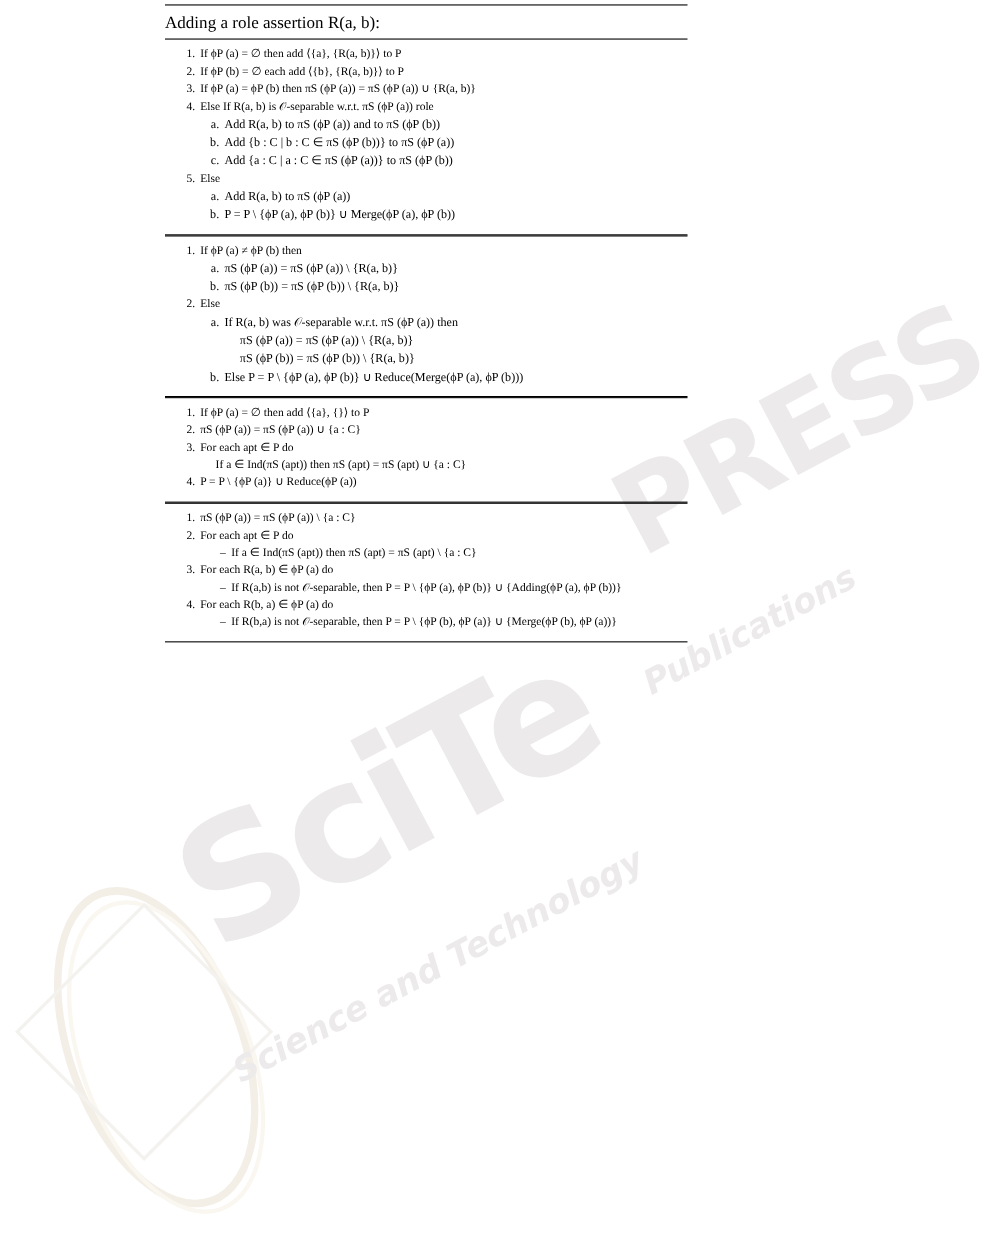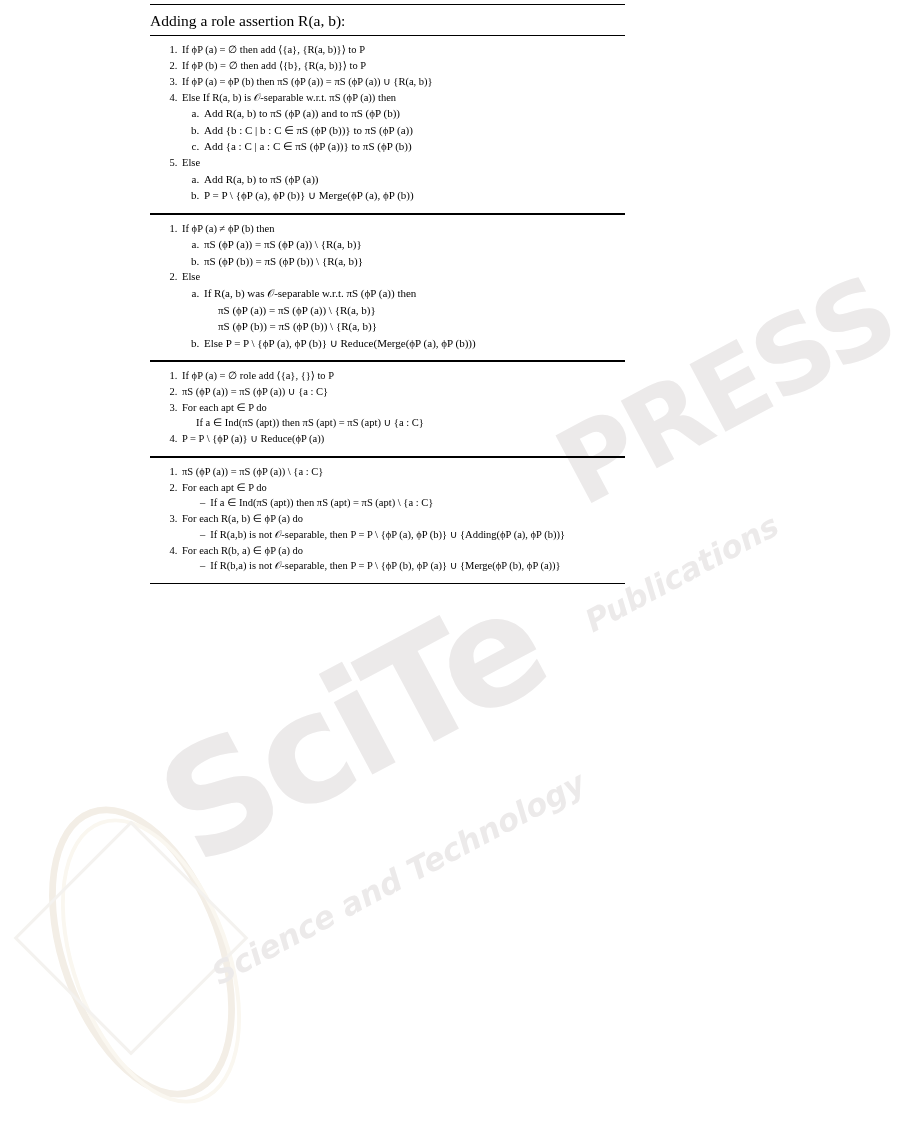--- a/index.html
+++ b/index.html
@@ -175,24 +175,24 @@
 <div id="page">
   <div class="content">
 
     <hr class="hr">
     <div class="block">
       <div class="block-title">Adding a role assertion R(a, b):</div>
       <hr class="hr">
       <div class="block-body">
         <ol class="lvl1">
           <li><span>If ϕP (a) = ∅ then add ⟨{a}, {R(a, b)}⟩ to P</span></li>
-          <li><span>If ϕP (b) = ∅ then add ⟨{b}, {R(a, b)}⟩ to P</span></li>
+          <li><span>If ϕP (b) = ∅ each add ⟨{b}, {R(a, b)}⟩ to P</span></li>
           <li><span>If ϕP (a) = ϕP (b) then πS (ϕP (a)) = πS (ϕP (a)) ∪ {R(a, b)}</span></li>
           <li>
-            <span>Else If R(a, b) is 𝒪-separable w.r.t. πS (ϕP (a)) then</span>
+            <span>Else If R(a, b) is 𝒪-separable w.r.t. πS (ϕP (a)) role</span>
             <ol class="lvl2">
               <li><span>Add R(a, b) to πS (ϕP (a)) and to πS (ϕP (b))</span></li>
               <li><span>Add {b : C | b : C ∈ πS (ϕP (b))} to πS (ϕP (a))</span></li>
               <li><span>Add {a : C | a : C ∈ πS (ϕP (a))} to πS (ϕP (b))</span></li>
             </ol>
           </li>
           <li>
             <span>Else</span>
             <ol class="lvl2">
               <li><span>Add R(a, b) to πS (ϕP (a))</span></li>
@@ -228,21 +228,21 @@
           </li>
         </ol>
       </div>
     </div>
 
     <hr class="hr">
     <div class="block">
       <hr class="hr">
       <div class="block-body">
         <ol class="lvl1">
-          <li><span>If ϕP (a) = ∅ role add ⟨{a}, {}⟩ to P</span></li>
+          <li><span>If ϕP (a) = ∅ then add ⟨{a}, {}⟩ to P</span></li>
           <li><span>πS (ϕP (a)) = πS (ϕP (a)) ∪ {a : C}</span></li>
           <li>
             <span>For each apt ∈ P do</span>
             <span class="indent-line">If a ∈ Ind(πS (apt)) then πS (apt) = πS (apt) ∪ {a : C}</span>
           </li>
           <li><span>P = P \ {ϕP (a)} ∪ Reduce(ϕP (a))</span></li>
         </ol>
       </div>
     </div>
 

